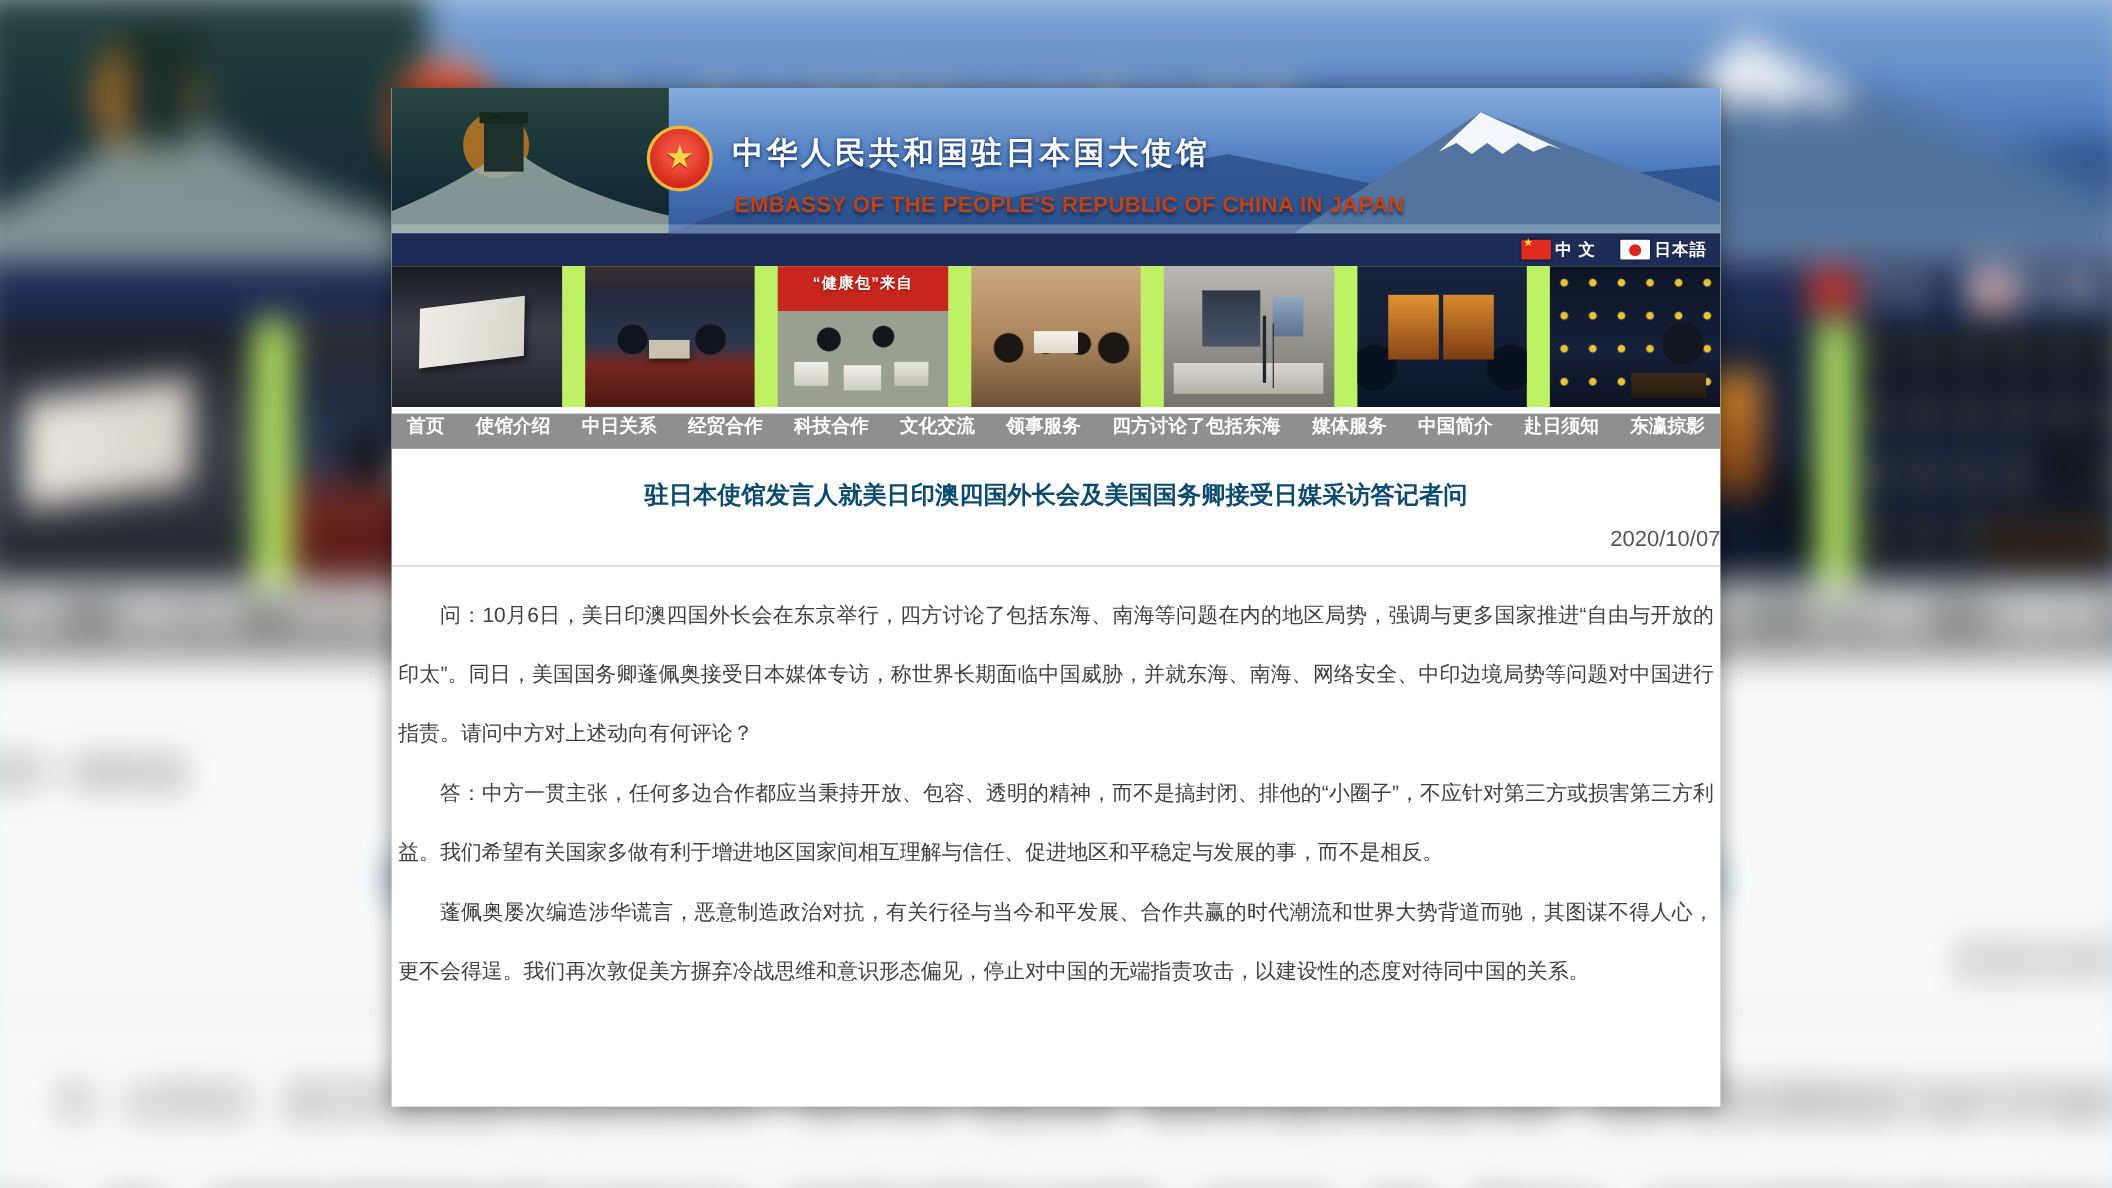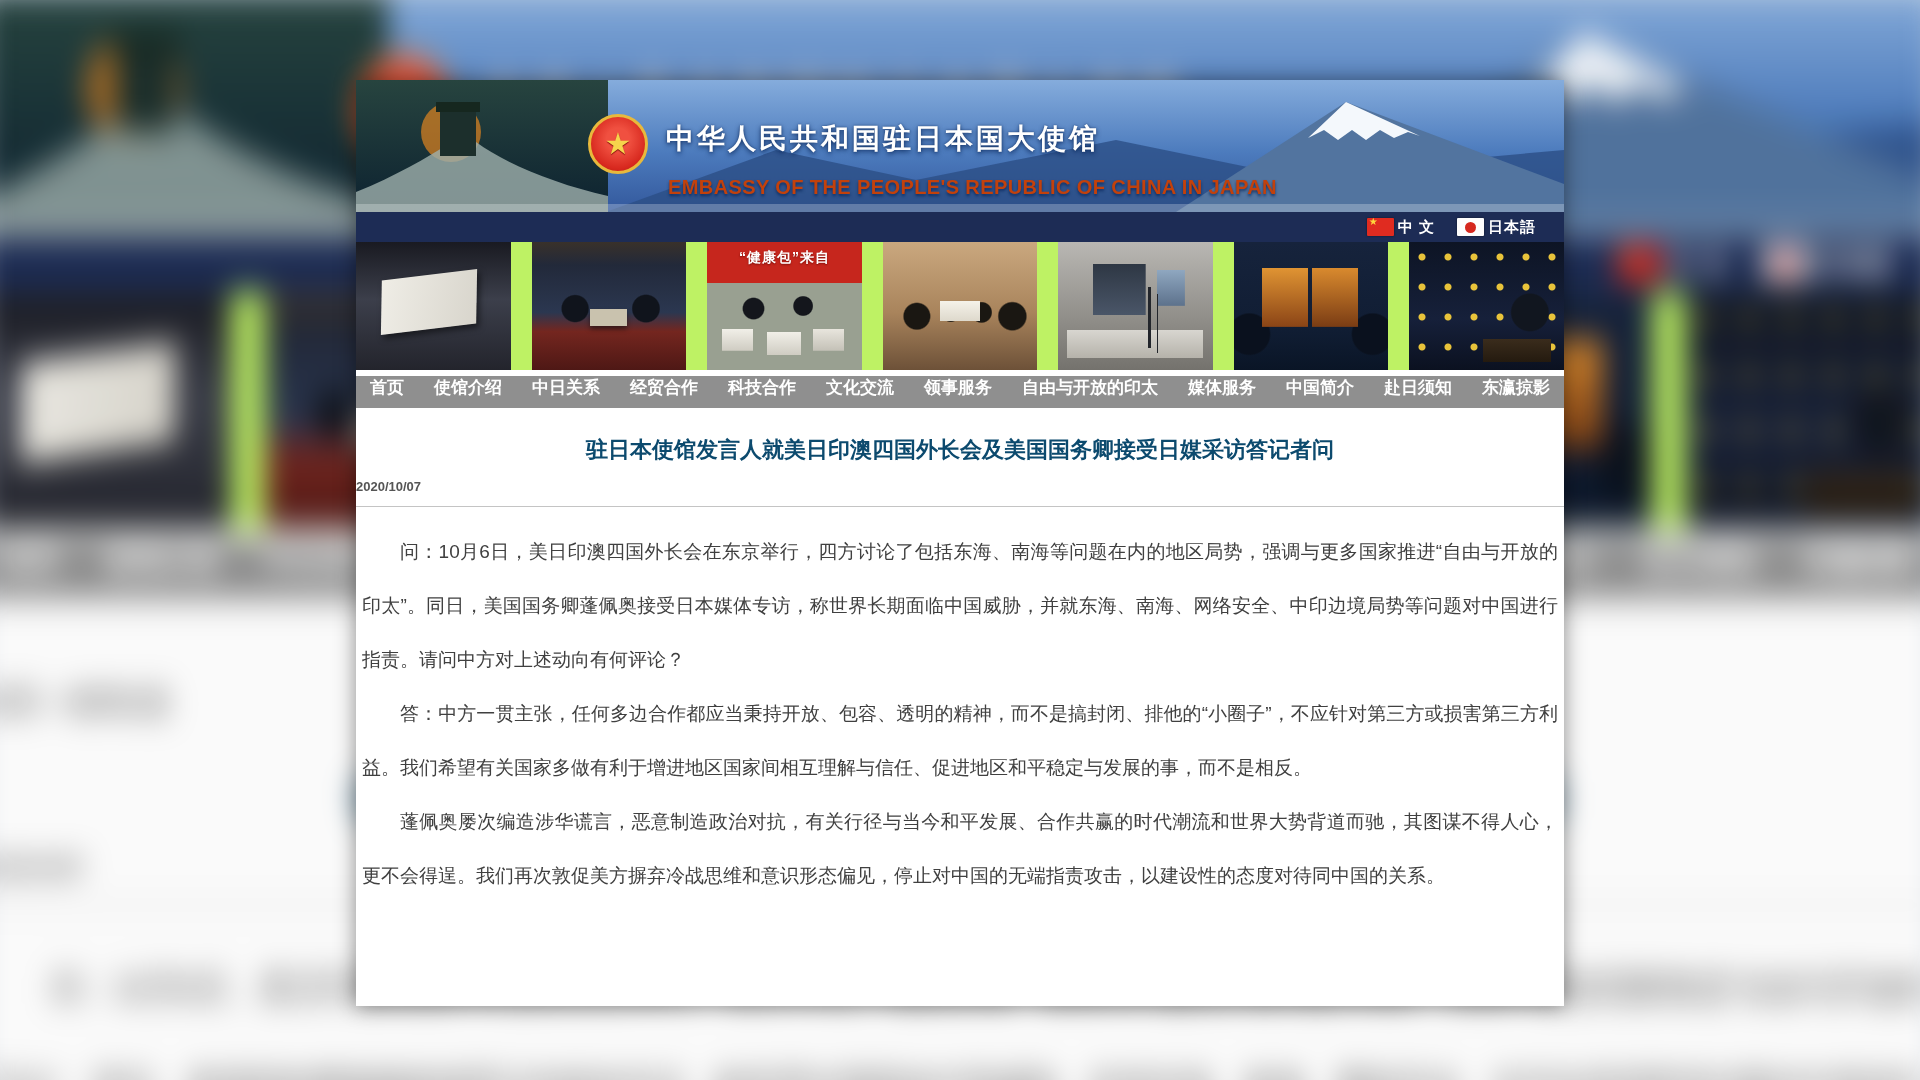--- a/index.html
+++ b/index.html
@@ -19,21 +19,21 @@
     background:radial-gradient(circle at 50% 42%,#f05040 0 28%,#d7281e 70%,#a81510 100%);
     border:3px solid #e8b93c;box-sizing:border-box;display:flex;align-items:center;justify-content:center;
     color:#f6d44c;font-size:30px;line-height:1;text-shadow:0 1px 1px #7d0e08;}
   .t-cn{position:absolute;left:310px;top:40px;color:#fff;font-size:28px;font-weight:bold;
     letter-spacing:3px;text-shadow:0 2px 5px rgba(9,38,88,.85),0 0 2px rgba(9,38,88,.6);white-space:nowrap;}
   .t-en{position:absolute;left:312px;top:96px;color:#c2410c;font-size:20px;font-weight:bold;
     letter-spacing:.4px;text-shadow:0 2px 3px rgba(9,38,88,.8);white-space:nowrap;}
 
   
   .langbar{display:flex;align-items:center;justify-content:flex-end;gap:4px;
-    height:30px;background:#1d2c55;padding-right:28px;}
+    height:30px;background:#1d2c55;padding-right:12px;}
   .flag{width:27px;height:18px;border-radius:1px;box-shadow:0 0 2px rgba(0,0,0,.6);position:relative;flex:0 0 auto;}
   .flag.cn{background:#e02b20;}
   .flag.cn::before{content:"★";position:absolute;left:2px;top:-2px;color:#ffd83c;font-size:10px;}
   .flag.jp{background:#fdfdfd;}
   .flag.jp::before{content:"";position:absolute;left:50%;top:50%;width:11px;height:11px;margin:-5.5px 0 0 -5.5px;
     border-radius:50%;background:#d5281e;}
   .lang-label{color:#fff;font-size:15px;font-weight:bold;letter-spacing:1px;cursor:pointer;}
   .lang-label.first{margin-right:18px;}
 
   
@@ -86,21 +86,21 @@
     linear-gradient(180deg,#0d1424 0%,#16203a 60%,#0b1120 100%);}
 
   
   .nav{display:flex;align-items:flex-start;justify-content:space-between;height:32px;
     background:#8f8f8f;padding:0 14px;margin-top:6px;}
   .nav span{color:#fff;font-size:17px;font-weight:bold;white-space:nowrap;cursor:pointer;}
 
   
   .breadcrumb{margin:46px 0 0 4px;font-size:16px;color:#2b2b2b;cursor:pointer;}
   .art-title{margin-top:27px;text-align:center;font-size:22px;font-weight:bold;color:#0c4a6e;}
-  .art-date{margin-top:14px;text-align:left;font-size:13px;color:#555;font-weight:bold;}
+  .art-date{margin-top:14px;text-align:right;font-size:20px;color:#555;}
   .divider{margin-top:12px;border:none;border-top:1px solid #c4c4c4;height:0;}
   .body-text{margin:18px 6px 0 6px;text-align:justify;color:#404040;font-size:19px;line-height:54px;}
   .body-text p{margin:0;text-indent:2em;}
 </style>
 </head>
 <body>
 
 <div class="stage">
 
   <div id="bg-layer" aria-hidden="true">
@@ -232,21 +232,21 @@
     </div>
 
     <div class="nav">
       <span>首页</span>
       <span>使馆介绍</span>
       <span>中日关系</span>
       <span>经贸合作</span>
       <span>科技合作</span>
       <span>文化交流</span>
       <span>领事服务</span>
-      <span>自由与开放的印太</span>
+      <span>四方讨论了包括东海</span>
       <span>媒体服务</span>
       <span>中国简介</span>
       <span>赴日须知</span>
       <span>东瀛掠影</span>
     </div>
 
     <div class="art-title">驻日本使馆发言人就美日印澳四国外长会及美国国务卿接受日媒采访答记者问</div>
     <div class="art-date">2020/10/07</div>
     <hr class="divider">
     <div class="body-text">

